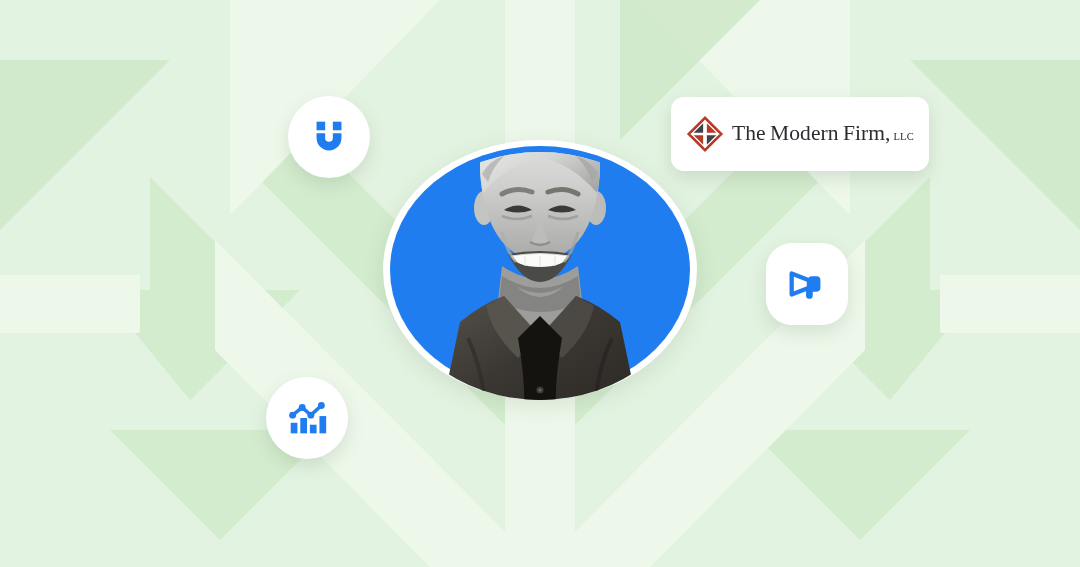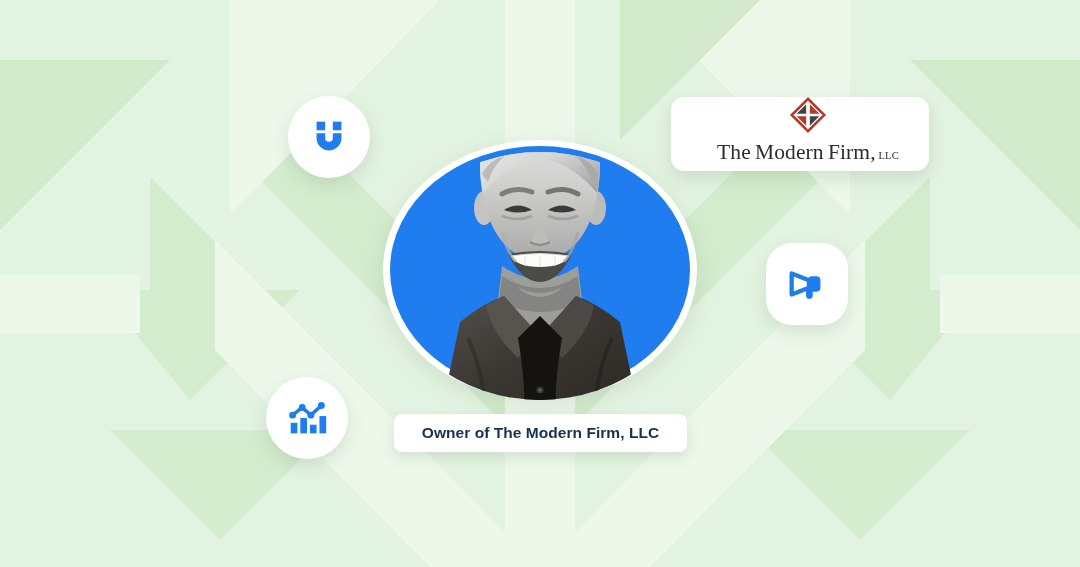--- a/index.html
+++ b/index.html
@@ -84,21 +84,20 @@
     width: 258px;
     height: 74px;
     background: #ffffff;
     border-radius: 13px;
     box-shadow: 0 7px 18px rgba(70,100,70,0.16);
     display: flex;
     align-items: center;
     padding-left: 16px;
     box-sizing: border-box;
     gap: 9px;
-    flex-direction: column;
   }
   #logo-mark { width: 36px; height: 36px; flex: none; }
   #logo-text {
     font-family: "Liberation Serif", serif;
     color: #2b2b30;
     font-size: 21.5px;
     letter-spacing: 0.1px;
     white-space: nowrap;
     line-height: 1;
   }
@@ -323,17 +322,14 @@
       <rect x="18.6" y="2" width="2.8" height="36" fill="#ffffff"></rect>
       <rect x="2" y="18.6" width="36" height="2.8" fill="#ffffff"></rect>
       <polygon points="20,2 38,20 20,38 2,20" fill="none" stroke="#b63a26" stroke-width="2.6"></polygon>
     </svg>
     <div id="logo-text">
       <span>The</span><span class="small-caps">&nbsp;</span><span>Modern</span><span class="small-caps">&nbsp;</span><span>Firm,</span><span class="llc">&nbsp;</span><span class="llc">LLC</span>
     </div>
   </div>
 
 
-  <div id="title-plate">
-    <span>Owner of The Modern Firm, LLC</span>
-  </div>
 
 </div>
 
 </body></html>

